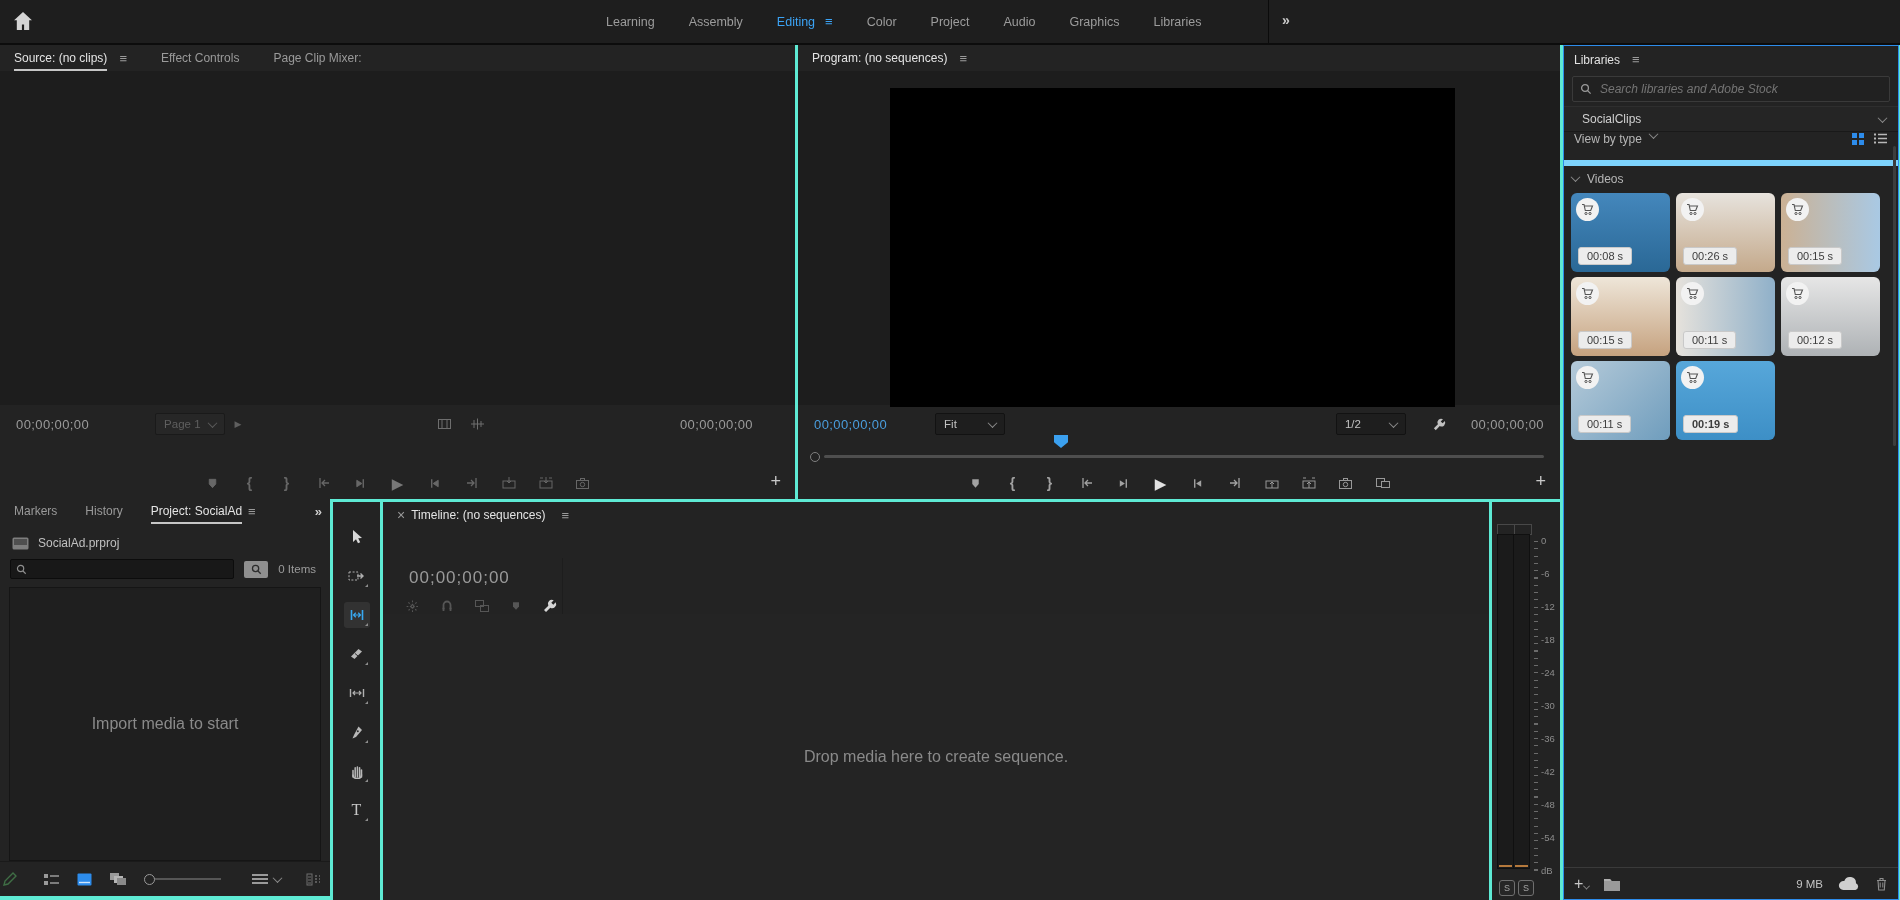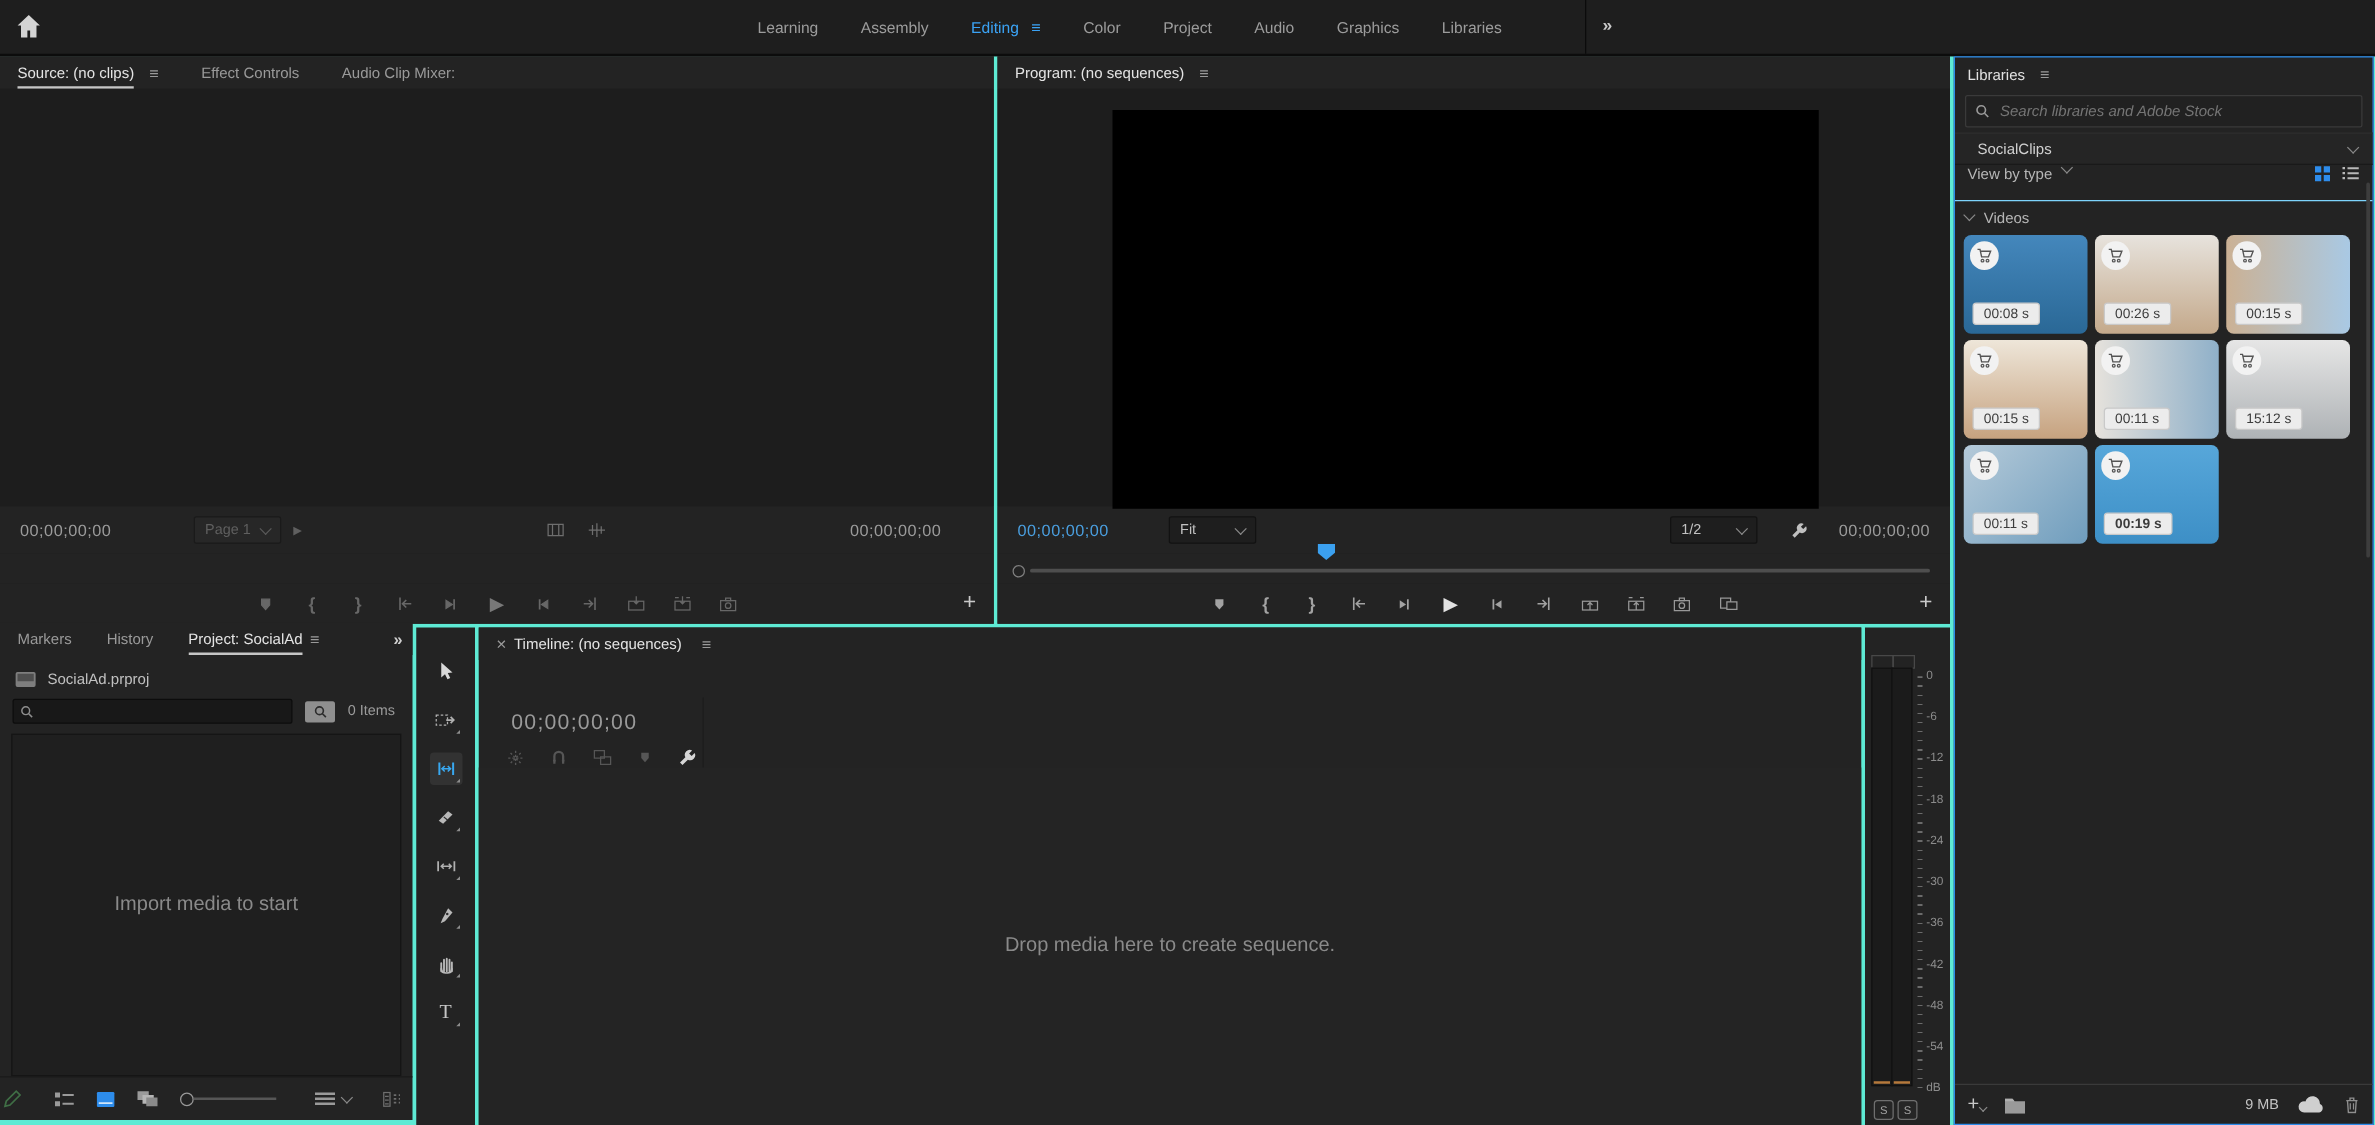--- a/index.html
+++ b/index.html
@@ -98,21 +98,21 @@
   .libraries{border:1px solid #2d8ceb;}
   .lib-header{height:27px;display:flex;align-items:center;gap:12px;padding:0 10px;flex:none;}
   .lib-header .t{color:#e2e2e2;}
   .lib-search{height:24px;margin:3px 8px 0 8px;background:#212121;border:1px solid #3a3a3a;border-radius:2px;display:flex;align-items:center;padding:0 7px;gap:6px;flex:none;}
   .lib-search input{flex:1;background:transparent;border:none;outline:none;color:#b9b9b9;font-style:italic;font-size:12px;font-family:inherit;}
   .lib-search input::placeholder{color:#757575;}
   .lib-select{height:24px;margin-top:4px;background:#252525;border-top:1px solid #2e2e2e;border-bottom:1px solid #191919;display:flex;align-items:center;padding:0 12px 0 18px;flex:none;}
   .lib-select .name{flex:1;color:#d0d0d0;}
   .lib-view{height:28px;display:flex;align-items:flex-start;gap:8px;padding:0 10px;flex:none;color:#b6b6b6;}
   .lib-view .sp{flex:1;}
-  .lib-section{height:25px;display:flex;align-items:center;gap:8px;padding:0 8px;border-top:1px solid #7dd3fc;flex:none;color:#b6b6b6;}
+  .lib-section{height:25px;display:flex;align-items:center;gap:8px;padding:0 8px;border-top:6px solid #7dd3fc;flex:none;color:#b6b6b6;}
   .vgrid{position:relative;flex:none;height:252px;margin:2px 0 0 7px;}
   .vcard{position:absolute;width:99px;height:79px;border-radius:6px;overflow:hidden;background:#888;}
   .cartbadge{position:absolute;left:5px;top:5px;width:23px;height:23px;background:#f2f2f2;border-radius:50%;display:flex;align-items:center;justify-content:center;}
   .durpill{position:absolute;left:7px;bottom:7px;background:#ececec;border-radius:3px;padding:2px 8px;color:#3c3c3c;font-size:11px;border:1px solid #c9c9c9;}
   .lib-fill{flex:1;}
   .lib-scroll{position:absolute;right:2px;top:100px;width:3px;height:300px;background:#3d3d3d;border-radius:2px;}
   .lib-bottom{height:31px;flex:none;display:flex;align-items:center;gap:14px;padding:0 10px;border-top:1px solid #3a3a3a;}
   .lib-plus{font-size:16px;color:#c8c8c8;line-height:1;display:flex;align-items:flex-end;gap:1px;}
   .lib-plus .chev{width:4px;height:4px;margin-bottom:2px;}
   .lib-sp{flex:1;}
@@ -142,21 +142,21 @@
     </div>
     <div class="ws-divider"></div>
     <span class="ws-overflow">»</span>
   </div>
 
   <div class="panel" style="left:0;top:45px;width:795px;height:454px;">
     <div class="ptabs">
       <span class="ptab active"><span>Source: (no clips)</span><span class="u"></span></span>
       <span class="pmenu">≡</span>
       <span class="ptab">Effect Controls</span>
-      <span class="ptab">Audio Clip Mixer:</span>
+      <span class="ptab">Page Clip Mixer:</span>
     </div>
     <div class="viewer"></div>
     <div class="tcrow">
       <span class="tc">00;00;00;00</span>
       <span style="width:46px"></span>
       <span class="selbox dim">
         <span>Page 1</span>
           <span class="chev dim"></span>
       </span>
       <span style="color:#5f5f5f;font-size:9px">▶</span>
@@ -638,21 +638,21 @@
         <span class="durpill">00:11 s</span>
       </div>
       <div class="vcard" style="left: 210px; top: 84px; background: linear-gradient(rgb(230, 230, 230), rgb(174, 178, 181));">
         <span class="cartbadge">
             <svg width="13" height="13" viewBox="0 0 13 13">
               <path d="M1 1.5h2l1.3 6h5.4l1.8-4.5H3.6" fill="none" stroke="#555" stroke-width="1.1"></path>
               <circle cx="5" cy="10.5" r="1.1" fill="none" stroke="#555"></circle>
               <circle cx="9" cy="10.5" r="1.1" fill="none" stroke="#555"></circle>
             </svg>
           </span>
-        <span class="durpill">15:12 s</span>
+        <span class="durpill">00:12 s</span>
       </div>
       <div class="vcard" style="left: 0px; top: 168px; background: linear-gradient(135deg, rgb(181, 202, 217), rgb(111, 157, 189));">
         <span class="cartbadge">
             <svg width="13" height="13" viewBox="0 0 13 13">
               <path d="M1 1.5h2l1.3 6h5.4l1.8-4.5H3.6" fill="none" stroke="#555" stroke-width="1.1"></path>
               <circle cx="5" cy="10.5" r="1.1" fill="none" stroke="#555"></circle>
               <circle cx="9" cy="10.5" r="1.1" fill="none" stroke="#555"></circle>
             </svg>
           </span>
         <span class="durpill">00:11 s</span>

